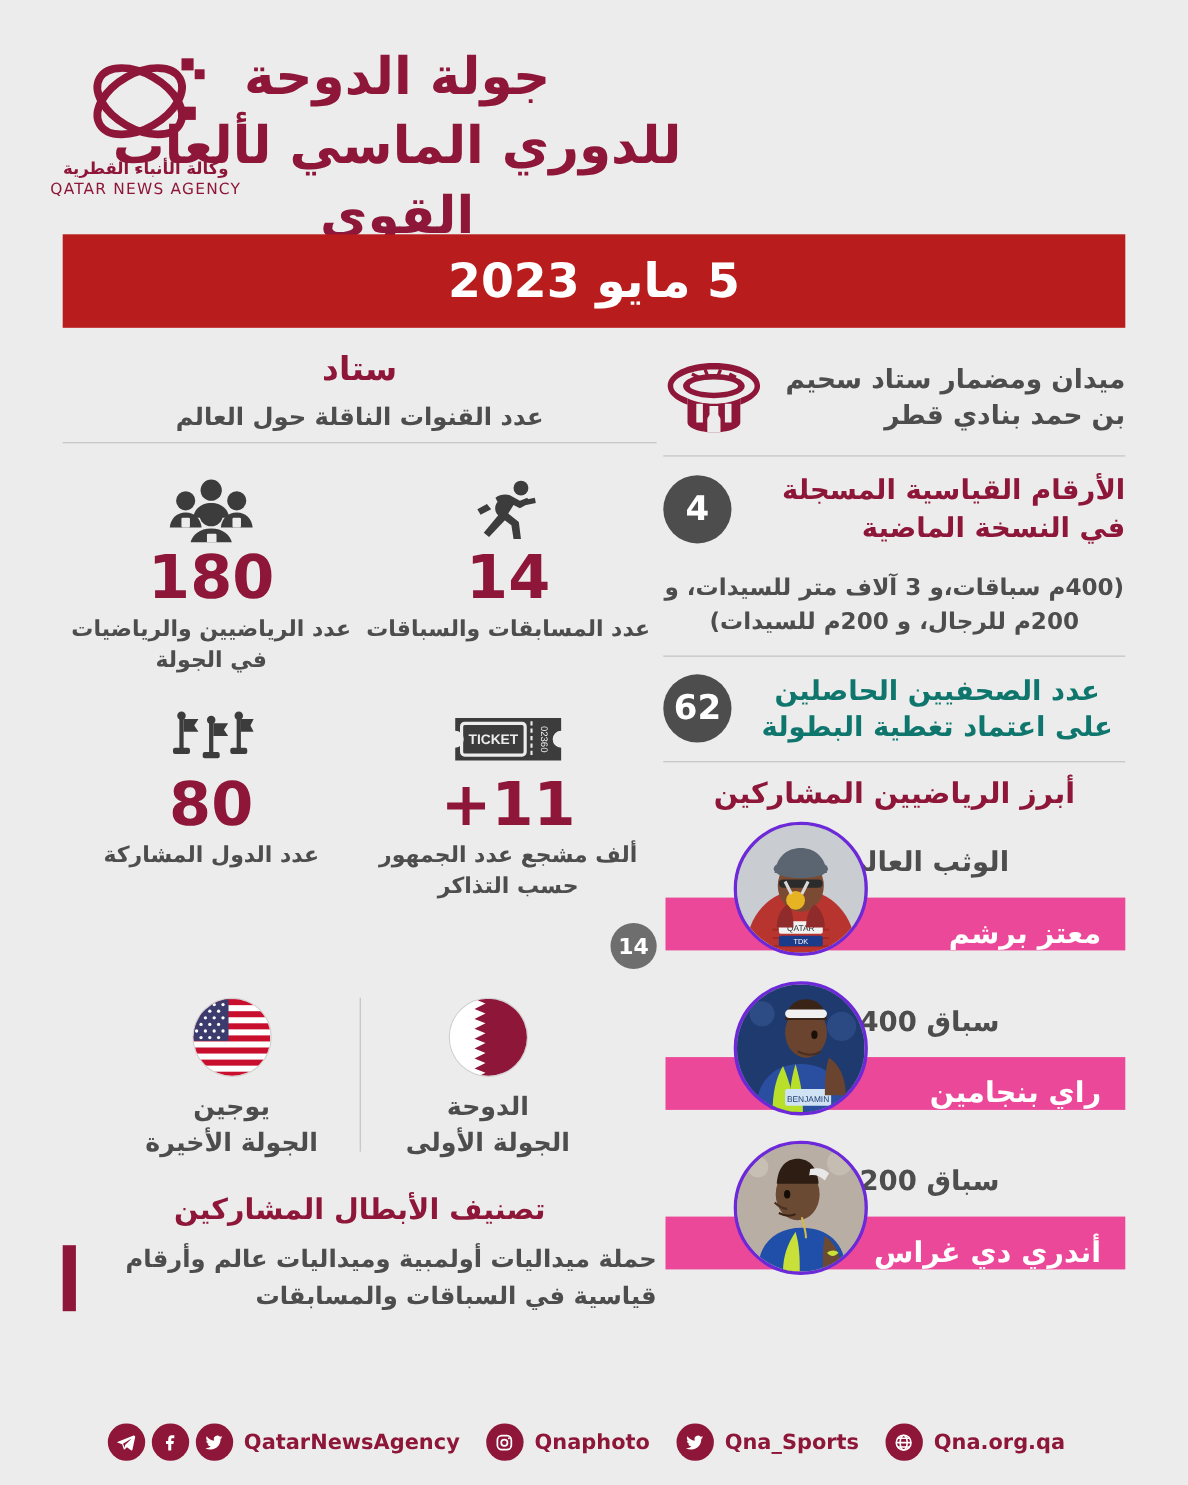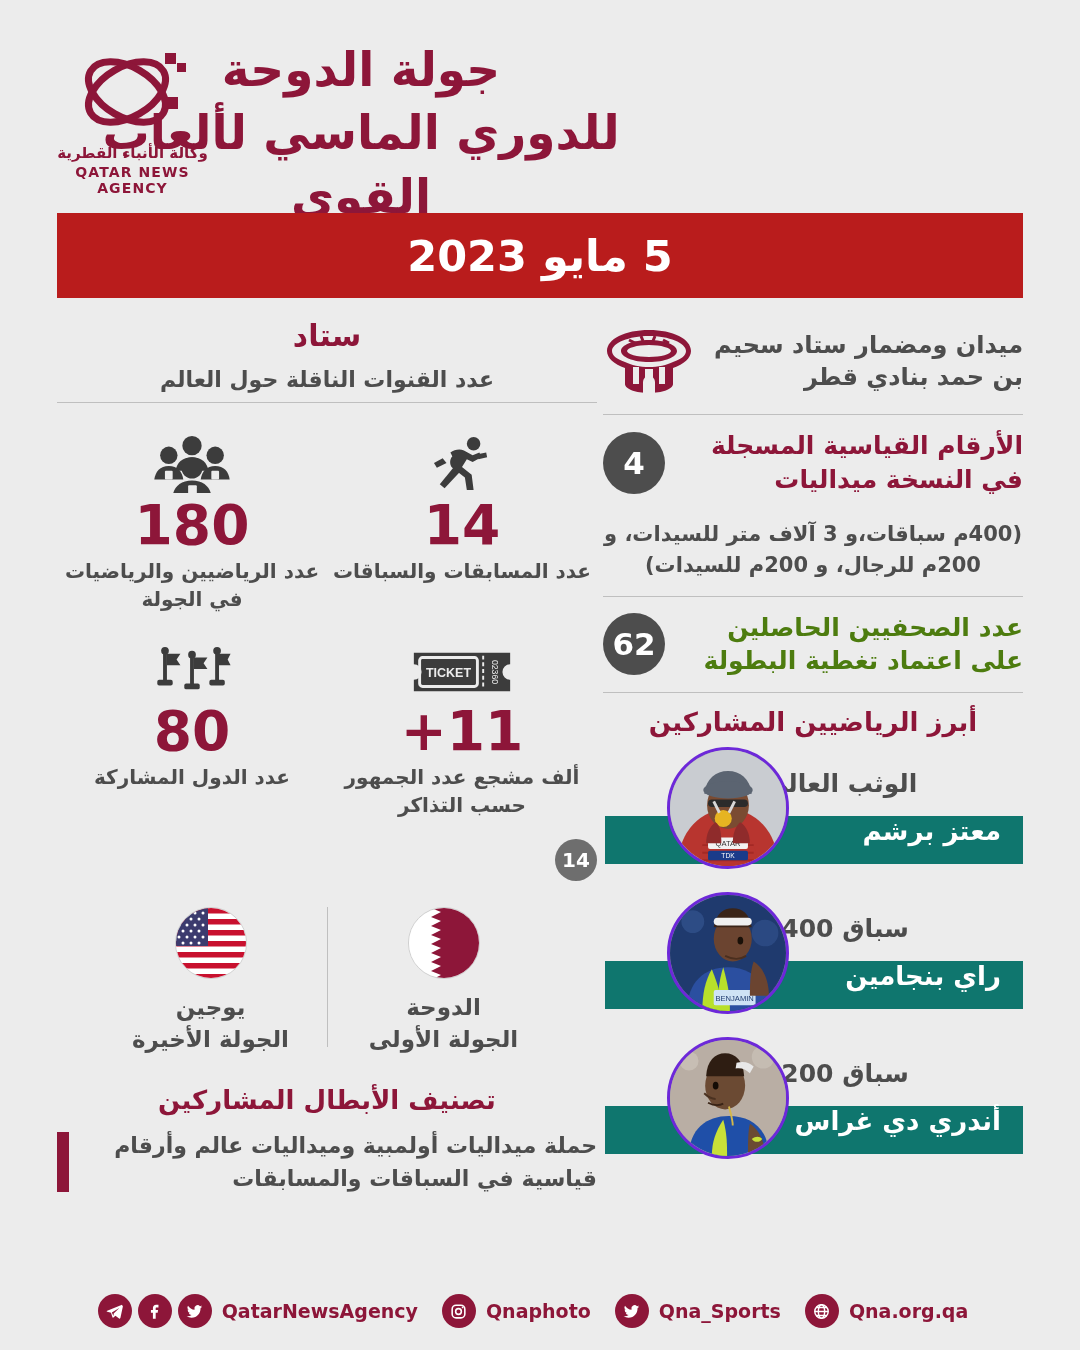--- a/index.html
+++ b/index.html
@@ -20,21 +20,21 @@
     position:absolute; top:38px; right:225px; width:620px;
     text-align:center;
   }
   .title-line {
     color:#8D1639; font-weight:bold; font-size:47px; line-height:1.35;
     letter-spacing:-0.5px;
   }
   .logo-box { position:absolute; top:45px; left:45px; width:175px; text-align:center; }
   .logo-mark { width:120px; height:95px; margin:0 auto; }
   .logo-ar { color:#8D1639; font-size:15px; font-weight:bold; letter-spacing:0.5px; margin-top:4px; }
-  .logo-en { color:#8D1639; font-size:14px; font-weight:bold; letter-spacing:1.1px; margin-top:2px; }
+  .logo-en { color:#8D1639; font-size:14px; font-weight:normal; letter-spacing:1.1px; margin-top:2px; }
 
   
   .date-bar {
     position:absolute; top:213px; right:57px; width:966px; height:85px;
     background:#b91c1c; display:flex; align-items:center; justify-content:center;
   }
   .date-text { color:#fff; font-size:43px; font-weight:bold; }
 
   
   .left-col { position:absolute; top:318px; right:57px; width:420px; }
@@ -53,32 +53,32 @@
   .rec-txt { color:#8D1639; font-size:25px; font-weight:bold; line-height:1.35; text-align:right; flex:1; }
   .badge {
     width:62px; height:62px; border-radius:50%; background:#4D4D4D; color:#fff;
     display:flex; align-items:center; justify-content:center;
     font-size:31px; font-weight:bold; flex:none;
   }
   .rec-note { color:#4D4D4D; font-size:21px; font-weight:bold; line-height:1.5; margin-top:22px; text-align:center; }
 
   
   .jr-row { display:flex; align-items:center; gap:16px; margin-top:6px; }
-  .jr-txt { color:#4d7c0f; font-size:25px; font-weight:bold; line-height:1.35; text-align:right; flex:1; }
+  .jr-txt { color:#0f766e; font-size:25px; font-weight:bold; line-height:1.35; text-align:center; flex:1; }
 
   
   .ath-head { color:#8D1639; font-size:26px; font-weight:bold; text-align:center; margin:6px 0 10px 0; }
   .ath-card { position:relative; height:135px; margin-bottom:10px; }
   .ath-event {
     position:absolute; top:22px; right:10px; width:250px; text-align:left;
     color:#4D4D4D; font-size:25px; font-weight:bold;
   }
   .ath-namebar {
     position:absolute; bottom:18px; right:0; width:418px; height:48px;
-    background:#0f766e; display:flex; align-items:flex-start; padding-right:22px;
+    background:#ec4899; display:flex; align-items:flex-end; padding-right:22px;
   }
   .ath-name { color:#fff; font-size:26px; font-weight:bold; }
   .ath-photo {
     position:absolute; top:0; left:64px; width:122px; height:122px; border-radius:50%;
     border:3px solid #6d28d9; overflow:hidden; background:#9aa2ad;
   }
   .ph { position:absolute; inset:0; }
 
   
   .chan-row { display:flex; align-items:flex-end; justify-content:center; gap:12px; }
@@ -171,21 +171,21 @@
             <path d="M40 67V56a6 6 0 0 1 12 0v11z" fill="#ECECEC"></path>
             <path d="M26 14l6 3M60 14l6 3M38 10l2 5M52 10l-2 5" stroke="#8D1639" stroke-width="3"></path>
           </g>
         </svg>
       </div>
     </div>
 
     <div class="hr"></div>
 
     <div class="rec-row">
-      <div class="rec-txt">الأرقام القياسية المسجلة في النسخة ميداليات</div>
+      <div class="rec-txt">الأرقام القياسية المسجلة في النسخة الماضية</div>
       <div class="badge">4</div>
     </div>
     <div class="rec-note">(400م سباقات،و 3 آلاف متر للسيدات، و 200م للرجال، و 200م للسيدات)</div>
 
     <div class="hr"></div>
 
     <div class="jr-row">
       <div class="jr-txt">عدد الصحفيين الحاصلين على اعتماد تغطية البطولة</div>
       <div class="badge">62</div>
     </div>

